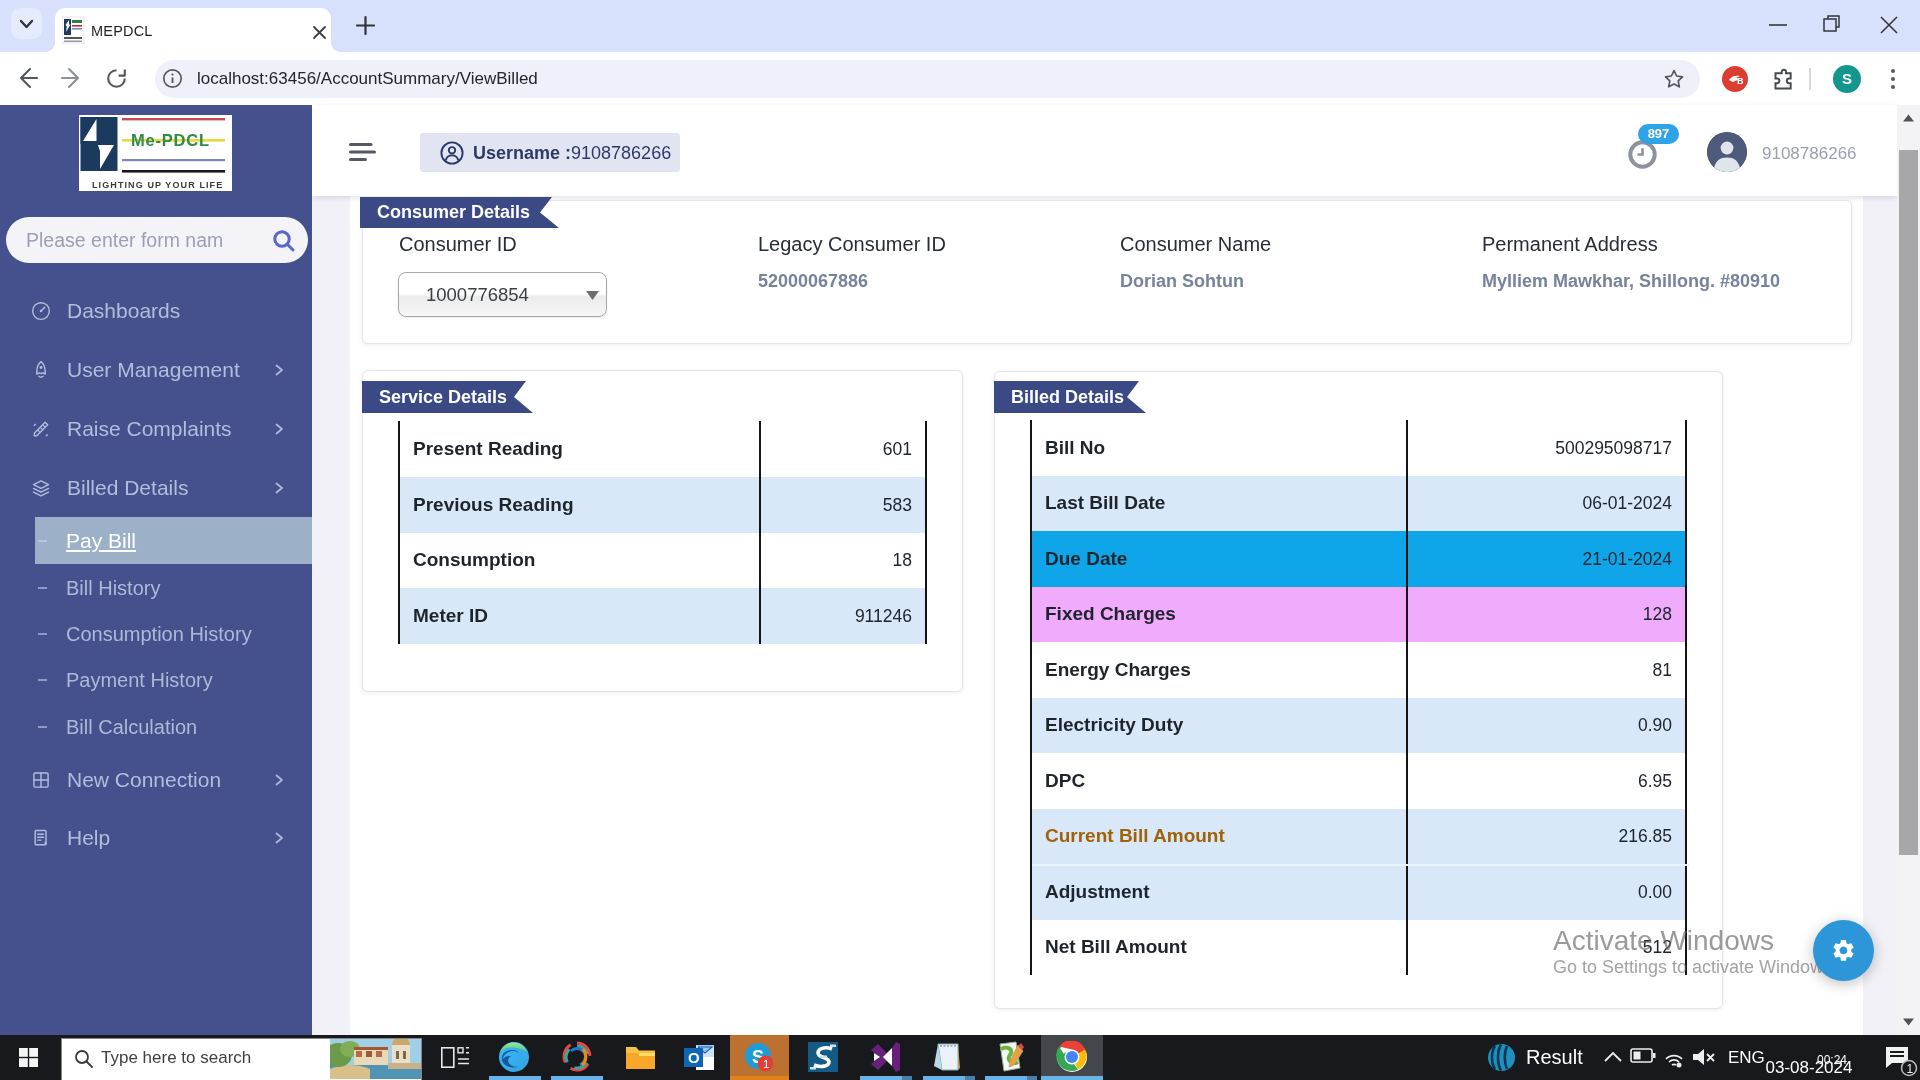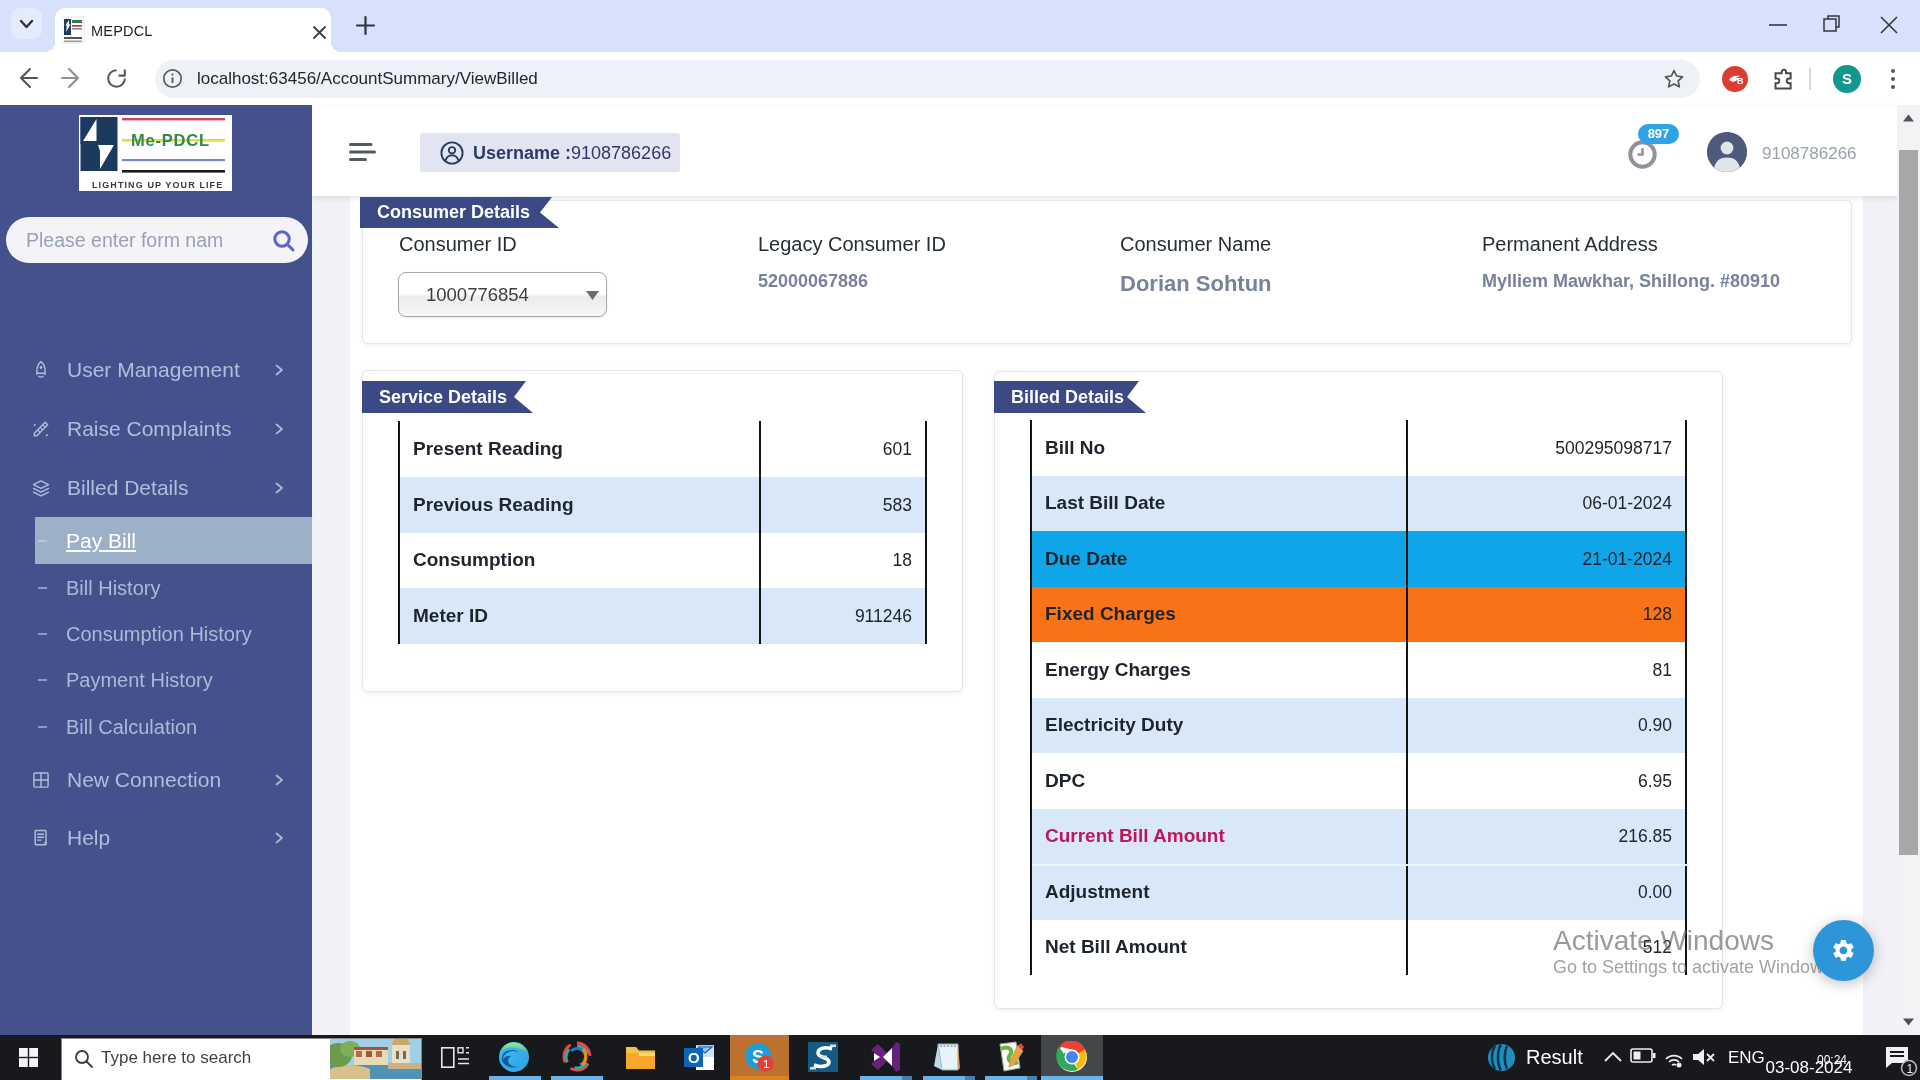--- a/index.html
+++ b/index.html
@@ -171,21 +171,21 @@
       <div id="topnum">9108786266</div>
     </div>
 
     <div class="card" style="left:50px;top:95px;width:1490px;height:144px;"></div>
     <div class="ribbon rib-in" style="left:48px;top:92px;width:199px;height:31px;">Consumer Details</div>
     <div class="abs" style="left:87px;top:128px;font-size:20px;color:#272e36;">Consumer ID</div>
     <div class="abs" style="left:446px;top:128px;font-size:20px;color:#272e36;">Legacy Consumer ID</div>
     <div class="abs" style="left:808px;top:128px;font-size:20px;color:#272e36;">Consumer Name</div>
     <div class="abs" style="left:1170px;top:128px;font-size:20px;color:#272e36;">Permanent Address</div>
     <div class="abs" style="left:446px;top:166px;font-size:18px;font-weight:bold;color:#79829d;">52000067886</div>
-    <div class="abs" style="left:808px;top:166px;font-size:22px;font-weight:bold;color:#79829d;">Dorian Sohtun</div>
+    <div class="abs" style="left:808px;top:166px;font-size:18px;font-weight:bold;color:#79829d;">Dorian Sohtun</div>
     <div class="abs" style="left:1170px;top:166px;font-size:18px;font-weight:bold;color:#79829d;">Mylliem Mawkhar, Shillong. #80910</div>
     <div class="abs" style="left:86px;top:167px;width:209px;height:45px;border:1px solid #a7a7a7;border-radius:8px;background:linear-gradient(180deg,#ffffff 0%,#ffffff 48%,#ebebeb 55%,#f7f7f7 100%);box-shadow:0 1px 2px rgba(0,0,0,.08);">
       <span class="abs" style="left:27px;top:11px;font-size:18.5px;color:#3c4043;">1000776854</span>
       <svg class="abs" style="left:186px;top:17px" width="15" height="11" viewBox="0 0 15 11">
           <path d="M1 1 H14 L7.5 10 Z" fill="#6a6d71"></path>
         </svg>
     </div>
 
     <div class="card" style="left:50px;top:265px;width:601px;height:322px;"></div>
     <div class="ribbon rib-in" style="left:50px;top:276px;width:171px;height:32px;line-height:32px;">Service Details</div>
@@ -219,38 +219,38 @@
           <span style="position:absolute;right:15px;top:50%;transform:translateY(-50%);font-size:17.5px;color:#20262e;">500295098717</span>
         </div>
         <div style="position:absolute;left:0;top:10%;width:100%;height:10%;background:#d9e8f9;">
           <span style="position:absolute;left:15px;top:50%;transform:translateY(-50%);font-weight:bold;font-size:19px;color:#1d242c;white-space:nowrap;">Last Bill Date</span>
           <span style="position:absolute;right:15px;top:50%;transform:translateY(-50%);font-size:17.5px;color:#20262e;">06-01-2024</span>
         </div>
         <div style="position:absolute;left:0;top:20%;width:100%;height:10%;background:#0ea5e9;">
           <span style="position:absolute;left:15px;top:50%;transform:translateY(-50%);font-weight:bold;font-size:19px;color:#1d242c;white-space:nowrap;">Due Date</span>
           <span style="position:absolute;right:15px;top:50%;transform:translateY(-50%);font-size:17.5px;color:#20262e;">21-01-2024</span>
         </div>
-        <div style="position:absolute;left:0;top:30%;width:100%;height:10%;background:#f97316;">
+        <div style="position:absolute;left:0;top:30%;width:100%;height:10%;background:#f0abfc;">
           <span style="position:absolute;left:15px;top:50%;transform:translateY(-50%);font-weight:bold;font-size:19px;color:#1d242c;white-space:nowrap;">Fixed Charges</span>
           <span style="position:absolute;right:15px;top:50%;transform:translateY(-50%);font-size:17.5px;color:#20262e;">128</span>
         </div>
         <div style="position:absolute;left:0;top:40%;width:100%;height:10%;background:#ffffff;">
           <span style="position:absolute;left:15px;top:50%;transform:translateY(-50%);font-weight:bold;font-size:19px;color:#1d242c;white-space:nowrap;">Energy Charges</span>
           <span style="position:absolute;right:15px;top:50%;transform:translateY(-50%);font-size:17.5px;color:#20262e;">81</span>
         </div>
         <div style="position:absolute;left:0;top:50%;width:100%;height:10%;background:#d9e8f9;">
           <span style="position:absolute;left:15px;top:50%;transform:translateY(-50%);font-weight:bold;font-size:19px;color:#1d242c;white-space:nowrap;">Electricity Duty</span>
           <span style="position:absolute;right:15px;top:50%;transform:translateY(-50%);font-size:17.5px;color:#20262e;">0.90</span>
         </div>
         <div style="position:absolute;left:0;top:60%;width:100%;height:10%;background:#ffffff;">
           <span style="position:absolute;left:15px;top:50%;transform:translateY(-50%);font-weight:bold;font-size:19px;color:#1d242c;white-space:nowrap;">DPC</span>
           <span style="position:absolute;right:15px;top:50%;transform:translateY(-50%);font-size:17.5px;color:#20262e;">6.95</span>
         </div>
         <div style="position:absolute;left:0;top:70%;width:100%;height:10%;background:#d9e8f9;">
-          <span style="position:absolute;left:15px;top:50%;transform:translateY(-50%);font-weight:bold;font-size:19px;color:#be185d;white-space:nowrap;">Current Bill Amount</span>
+          <span style="position:absolute;left:15px;top:50%;transform:translateY(-50%);font-weight:bold;font-size:19px;color:#a16207;white-space:nowrap;">Current Bill Amount</span>
           <span style="position:absolute;right:15px;top:50%;transform:translateY(-50%);font-size:17.5px;color:#20262e;">216.85</span>
         </div>
         <div style="position:absolute;left:0;top:80%;width:100%;height:10%;background:#d9e8f9;">
           <span style="position:absolute;left:15px;top:50%;transform:translateY(-50%);font-weight:bold;font-size:19px;color:#1d242c;white-space:nowrap;">Adjustment</span>
           <span style="position:absolute;right:15px;top:50%;transform:translateY(-50%);font-size:17.5px;color:#20262e;">0.00</span>
         </div>
         <div style="position:absolute;left:0;top:90%;width:100%;height:10%;background:#ffffff;">
           <span style="position:absolute;left:15px;top:50%;transform:translateY(-50%);font-weight:bold;font-size:19px;color:#1d242c;white-space:nowrap;">Net Bill Amount</span>
           <span style="position:absolute;right:15px;top:50%;transform:translateY(-50%);font-size:17.5px;color:#20262e;">512</span>
         </div>
@@ -276,20 +276,28 @@
         <text x="13" y="73" font-size="9" font-weight="bold" fill="#3a3a3a" font-family="Liberation Sans" letter-spacing="1.1">LIGHTING UP YOUR LIFE</text>
       </svg>
     </div>
     <div id="searchpill">
       <span>Please enter form nam</span>
       <svg class="abs" style="left:266px;top:12px" width="24" height="24" viewBox="0 0 24 24">
           <circle cx="10" cy="10" r="7.2" fill="none" stroke="#5a66cc" stroke-width="3"></circle>
           <path d="M15.5 15.5 L21 21" stroke="#5a66cc" stroke-width="3" stroke-linecap="round"></path>
         </svg>
     </div>
+  <div class="mitem" style="top: 186px;">
+        <svg class="ico" viewBox="0 0 24 24">
+          <circle cx="12" cy="12" r="10" fill="none" stroke="#b2bdde" stroke-width="1.7" stroke-linecap="round" stroke-linejoin="round"></circle>
+          <path d="M12 12 L16.5 7.5" fill="none" stroke="#b2bdde" stroke-width="1.7" stroke-linecap="round" stroke-linejoin="round"></path>
+          <circle cx="12" cy="12" r="1.6" fill="#b2bdde"></circle>
+        </svg>
+        <span class="txt">Dashboards</span>
+      </div>
       <div class="mitem" style="top: 245px;">
         <svg class="ico" viewBox="0 0 24 24">
           <path d="M12 2 C16 5 17 10 17 14 L17 17 L14.5 15.5 C13 16.3 11 16.3 9.5 15.5 L7 17 L7 14 C7 10 8 5 12 2 Z" fill="none" stroke="#b2bdde" stroke-width="1.7" stroke-linecap="round" stroke-linejoin="round"></path>
           <circle cx="12" cy="9" r="1.7" fill="#b2bdde"></circle>
           <path d="M9.5 19.5 C10.8 20.6 13.2 20.6 14.5 19.5" fill="none" stroke="#b2bdde" stroke-width="1.7" stroke-linecap="round" stroke-linejoin="round"></path>
         </svg>
         <span class="txt">User Management</span>
         <svg class="chev" viewBox="0 0 14 14">
           <path d="M4.5 2.5 L10 7 L4.5 11.5" fill="none" stroke="#aeb8d8" stroke-width="1.8" stroke-linecap="round" stroke-linejoin="round"></path>
         </svg>

